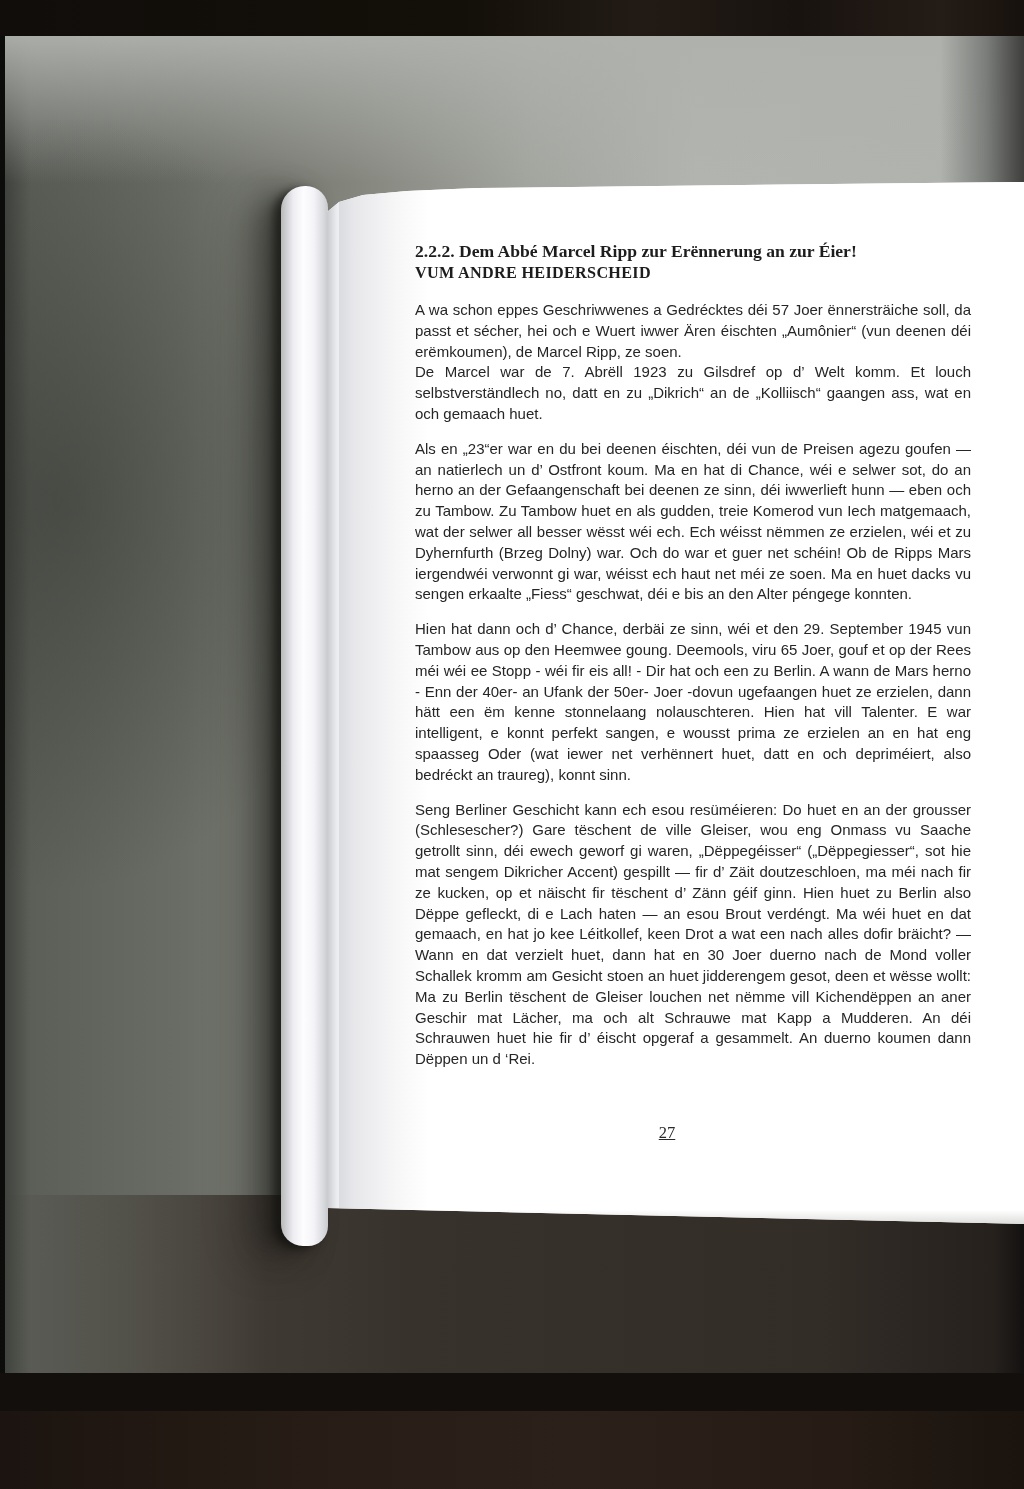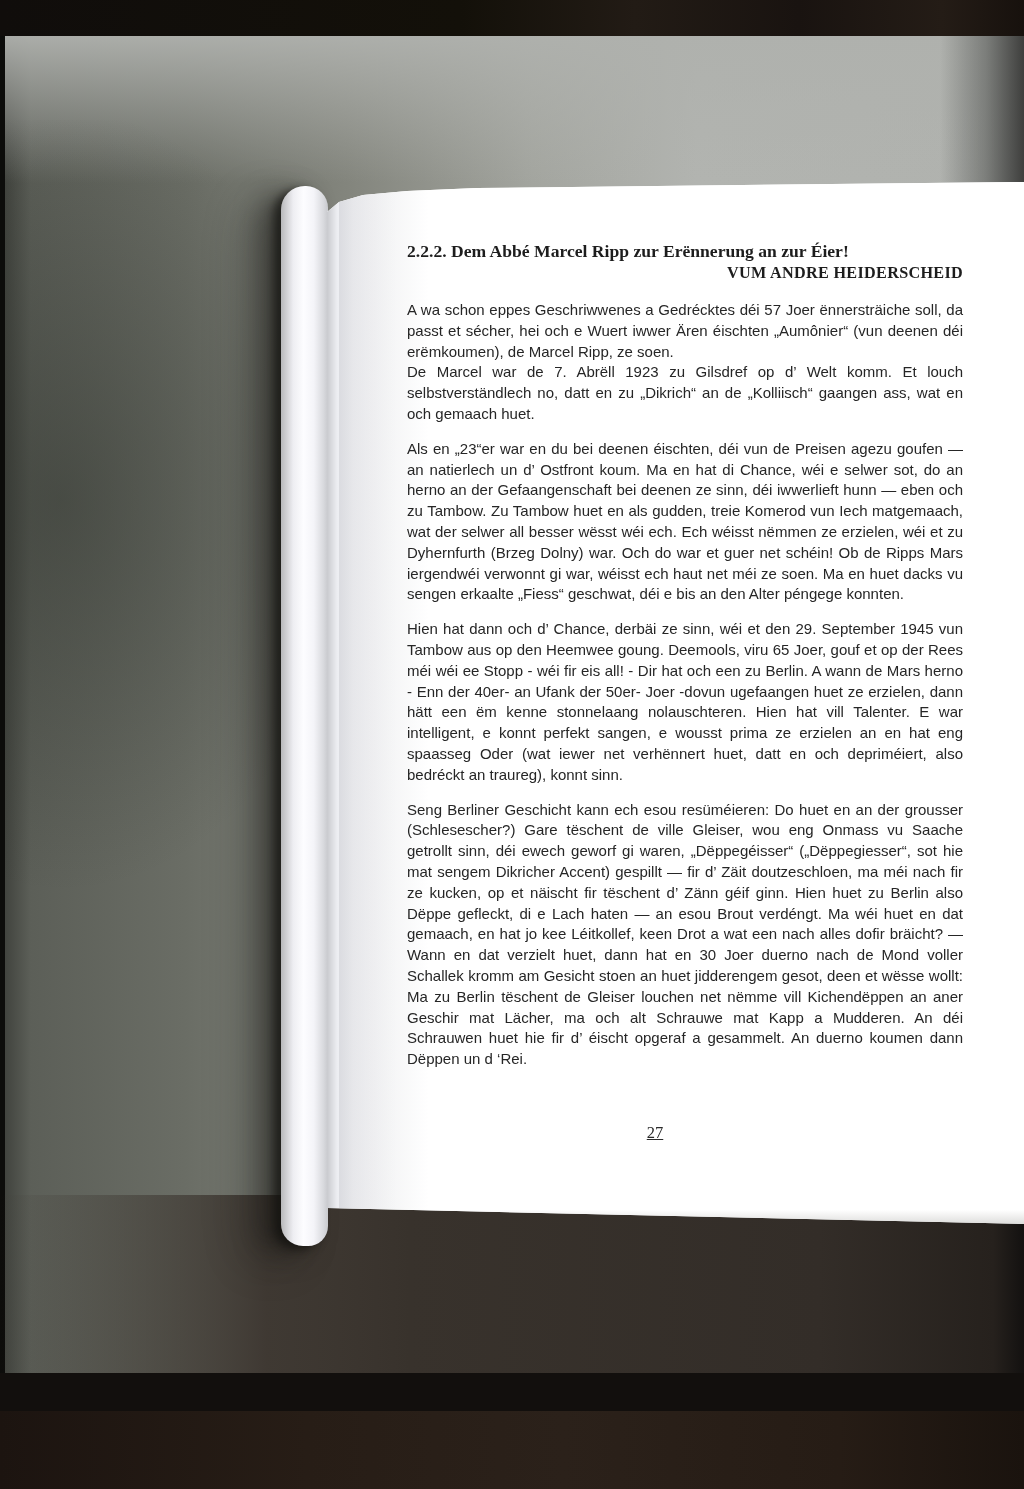--- a/index.html
+++ b/index.html
@@ -66,38 +66,38 @@
   .page::before{
     content:"";position:absolute;left:12px;top:0;width:90px;height:100%;
     background:linear-gradient(to right, rgba(150,152,160,.22), rgba(150,152,160,0));
   }
   
   .page::after{
     content:"";position:absolute;left:0;bottom:0;width:100%;height:14px;
     background:linear-gradient(to top, rgba(120,118,112,.25), rgba(120,118,112,0));
   }
   .text-col{
-    position:absolute;left:80px;top:58px;width:556px;color:#262626;
+    position:absolute;left:88px;top:58px;width:556px;color:#262626;
   }
   .doc-title{
     font-family:"Liberation Serif", serif;font-weight:bold;
     font-size:17.6px;line-height:22px;color:#1d1d1d;margin:0;
   }
   .doc-byline{
     font-family:"Liberation Serif", serif;font-weight:bold;
-    font-size:16.2px;line-height:22px;letter-spacing:.3px;color:#1d1d1d;margin:0 0 16px 0;text-align:right;
+    font-size:16.2px;line-height:22px;letter-spacing:.3px;color:#1d1d1d;margin:0 0 16px 0;
   }
   .text-col p.body{
     font-size:15px;line-height:20.8px;text-align:justify;
     margin:0 0 14px 0;
   }
   .text-col p.body.cont{margin-top:-14px;}
   .text-col p.body:last-child{margin-bottom:12px;}
   .page-number{
-    position:absolute;left:288px;top:941px;width:80px;text-align:center;
+    position:absolute;left:300px;top:941px;width:80px;text-align:center;
     font-family:"Liberation Serif", serif;font-size:16.5px;color:#2a2a2a;text-decoration:underline;
   }
 </style>
 </head>
 <body>
 
 <div class="scene">
   <div class="top-band"></div>
   <div class="scan-bed"></div>
   <div class="bed-vignette"></div>

